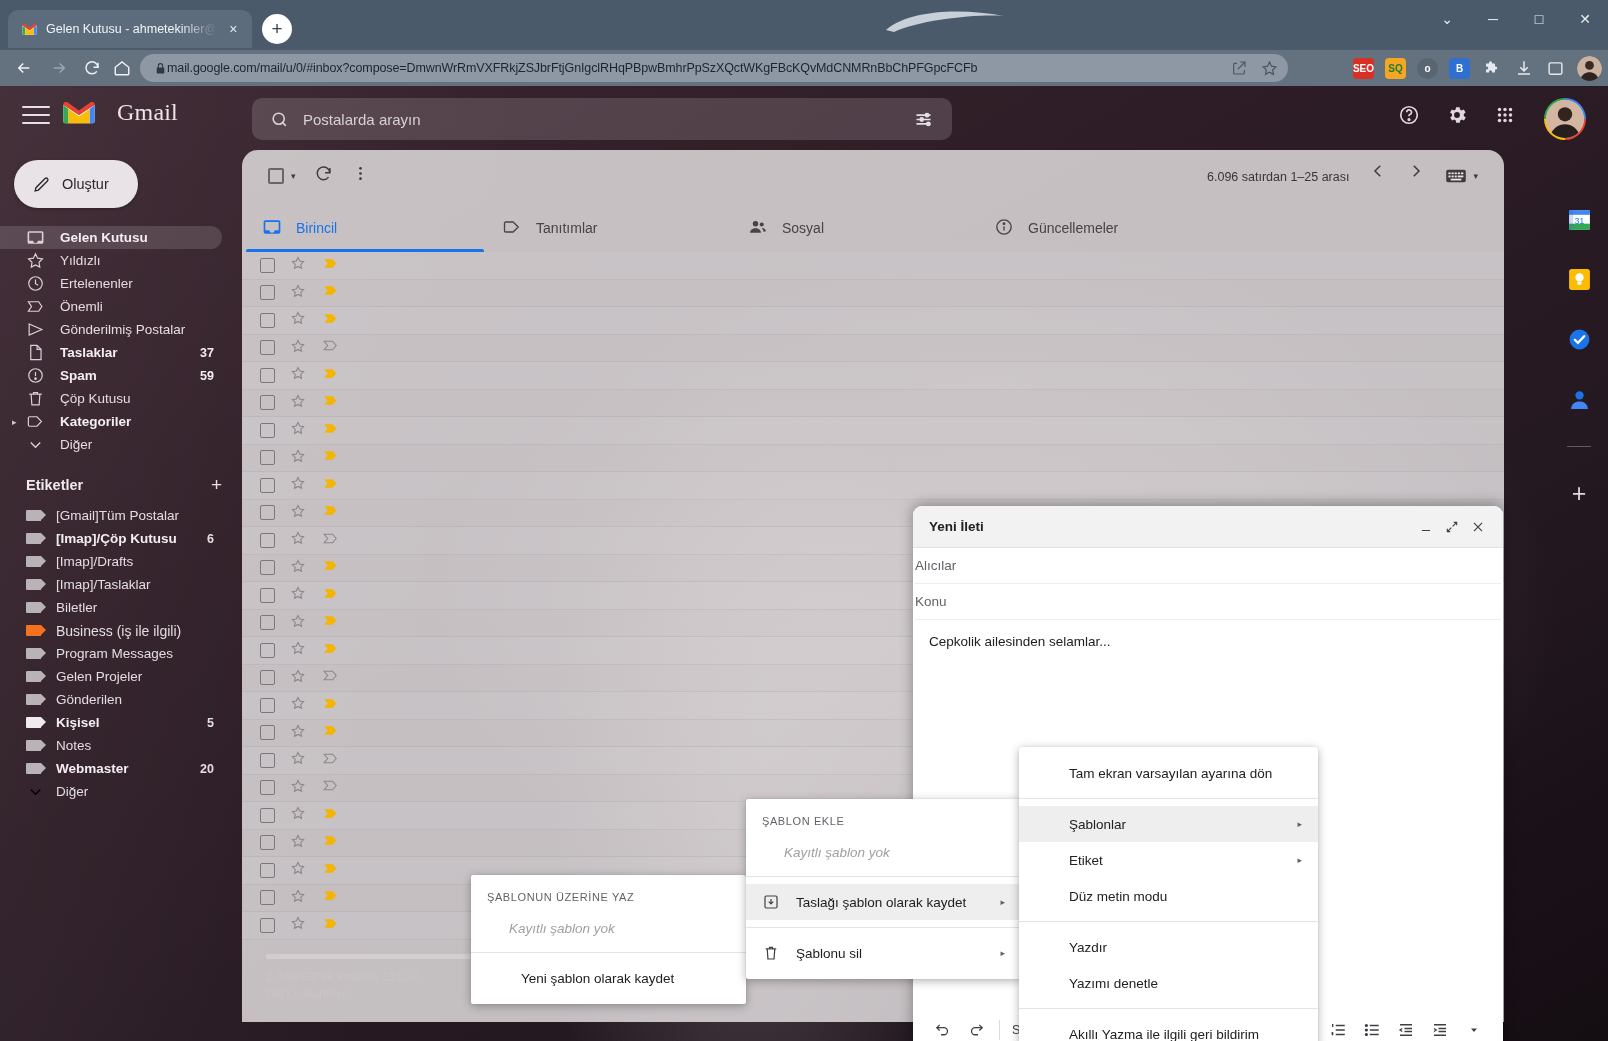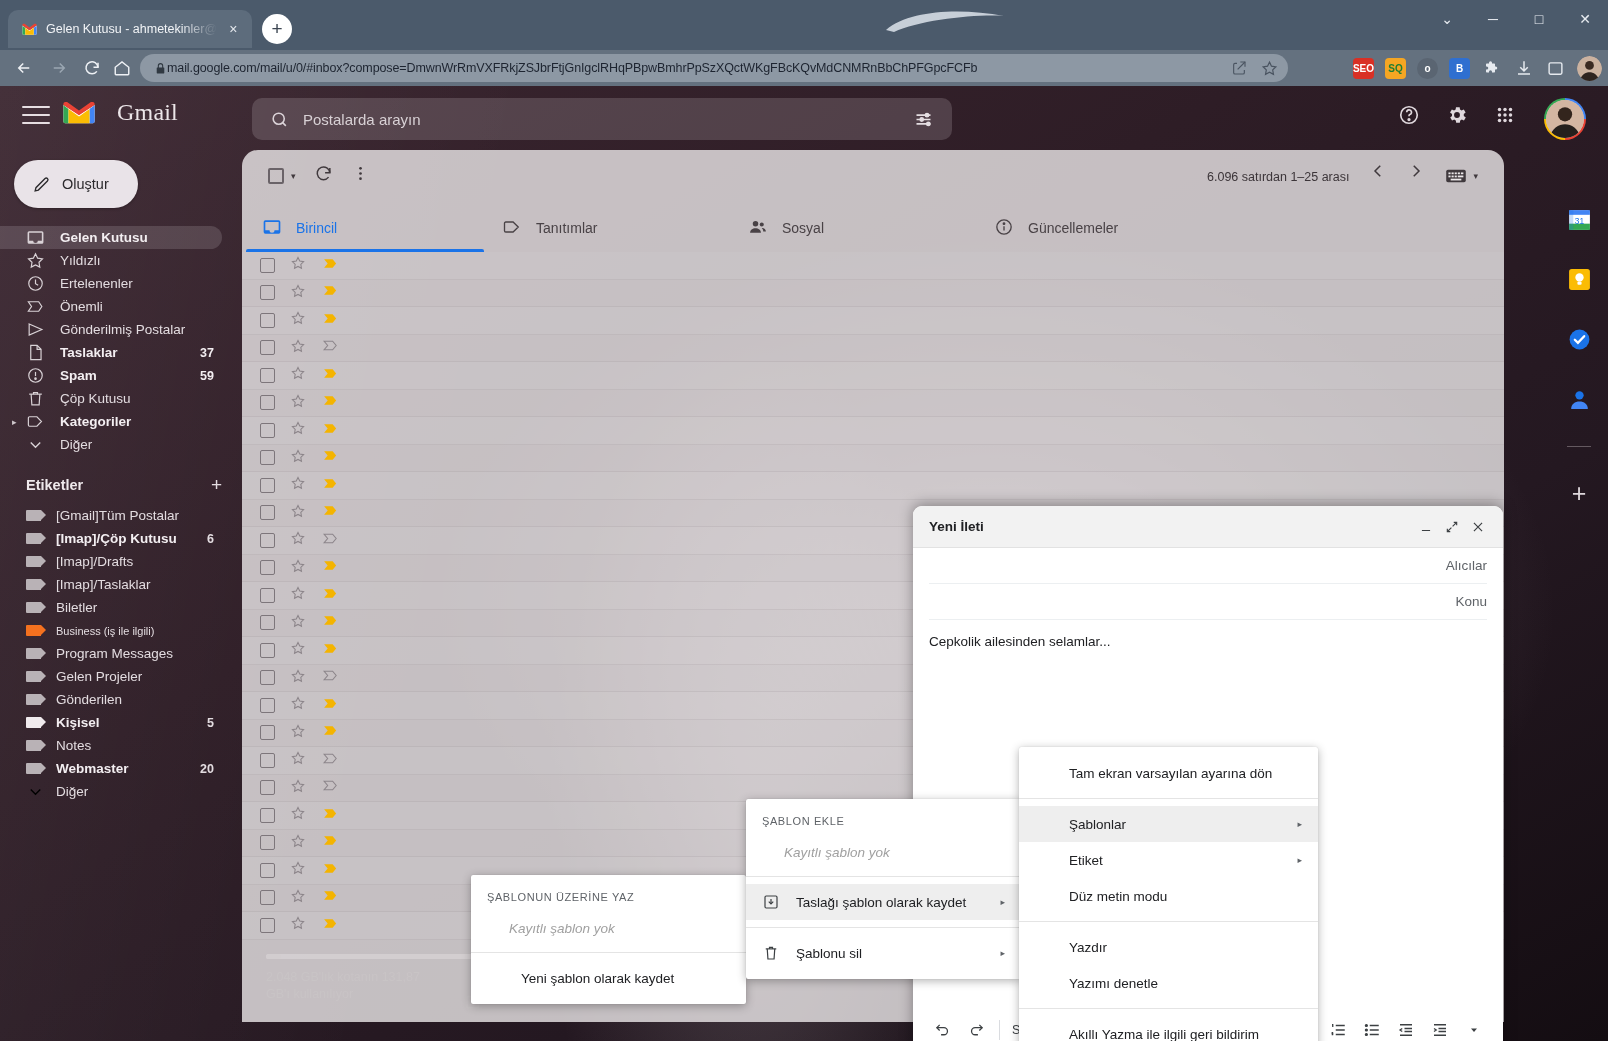--- a/index.html
+++ b/index.html
@@ -171,21 +171,21 @@
     position: absolute; left: 913px; top: 420px; width: 590px; height: 600px;
     background: #ffffff; border-radius: 9px 9px 0 0;
     box-shadow: 0 -2px 14px rgba(0,0,0,0.35); overflow: hidden;
   }
   .cw-head {
     height: 42px; background: #f2f2f2; display: flex; align-items: center;
     padding: 0 12px 0 16px; border-bottom: 1px solid #e2e2e2;
   }
   .cw-title { font-size: 13.5px; font-weight: bold; color: #202124; flex: 1 1 auto; }
   .cw-hic { width: 26px; height: 26px; display: flex; align-items: center; justify-content: center; color: #3c4043; }
-  .cw-field { height: 36px; margin: 0 16px; border-bottom: 1px solid #eceff1; display: flex; align-items: center; font-size: 13.5px; color: #5f6368; justify-content: flex-end; }
+  .cw-field { height: 36px; margin: 0 2px; border-bottom: 1px solid #eceff1; display: flex; align-items: center; font-size: 13.5px; color: #5f6368; }
   .cw-body { margin: 14px 16px; font-size: 13.5px; color: #202124; }
   .cw-fmtbar {
     position: absolute; left: 12px; right: 12px; bottom: 58px; height: 36px;
     display: flex; align-items: center; gap: 0; color: #3c4043;
   }
   .fb-ic { width: 34px; height: 30px; display: flex; align-items: center; justify-content: center; }
   .fb-sep { width: 1px; height: 20px; background: #dadce0; margin: 0 6px; }
   .fb-font { font-size: 12.5px; color: #3c4043; padding: 0 6px; display: flex; align-items: center; gap: 6px; }
 
   
@@ -531,21 +531,21 @@
             <span class="lbl-tag">
               <span class="tagshape "></span>
             </span>
             <span class="nav-label" style="font-size:13.5px;">Biletler</span>
             <span class="nav-count" style=""></span>
           </div>
           <div class="lbl-item">
             <span class="lbl-tag">
               <span class="tagshape orange"></span>
             </span>
-            <span class="nav-label" style="font-size:11px;">Business (iş ile ilgili)</span>
+            <span class="nav-label" style="font-size:14px;">Business (iş ile ilgili)</span>
             <span class="nav-count" style=""></span>
           </div>
           <div class="lbl-item">
             <span class="lbl-tag">
               <span class="tagshape "></span>
             </span>
             <span class="nav-label" style="font-size:13.5px;">Program Messages</span>
             <span class="nav-count" style=""></span>
           </div>
           <div class="lbl-item">

